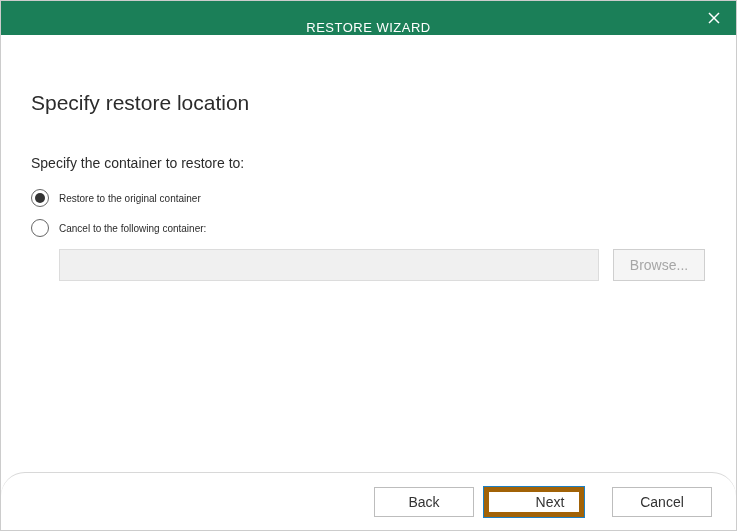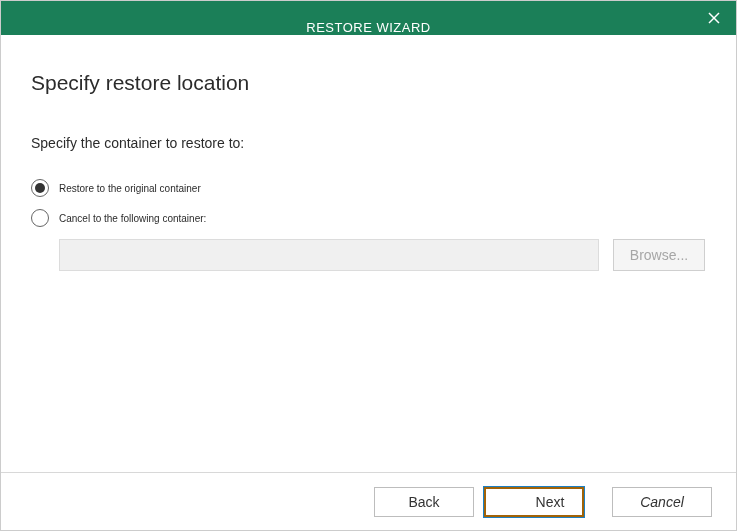--- a/index.html
+++ b/index.html
@@ -38,33 +38,33 @@
       align-items: center;
       justify-content: center;
       cursor: pointer;
     }
     .close-btn svg {
       width: 12px;
       height: 12px;
     }
     .content {
       flex: 1;
-      padding: 36px 30px 10px 30px;
+      padding: 56px 30px 10px 30px;
       color: #333;
     }
     .page-title {
       font-size: 21px;
       font-weight: 400;
       color: #2b2b2b;
       margin-bottom: 40px;
     }
     .instruction {
       font-size: 14px;
       color: #2b2b2b;
-      margin-bottom: 28px;
+      margin-bottom: 18px;
     }
     .radio-row {
       display: flex;
       align-items: center;
       margin-bottom: 12px;
       cursor: pointer;
     }
     .radio-outer {
       width: 18px;
       height: 18px;
@@ -117,38 +117,38 @@
       cursor: default;
     }
     .footer {
       height: 58px;
       border-top: 1px solid #d8d8d8;
       display: flex;
       align-items: center;
       justify-content: flex-end;
       padding-right: 24px;
       gap: 10px;
+      border-radius: 24px;
     }
     .footer-btn {
       width: 100px;
       height: 30px;
       background: #ffffff;
       border: 1px solid #bdbdbd;
       font-size: 14px;
       color: #333;
       cursor: pointer;
     }
     .footer-btn.primary {
-      border: 2px solid #a16207;
+      border: 5px solid #a16207;
       outline: 1px solid #1b7fc4;
       padding-left: 32px;
     }
     .cancel-gap {
       margin-left: 18px;
-      font-style: italic;
     }
   </style>
 </head>
 <body>
 
 <div class="titlebar">
   <span>RESTORE WIZARD</span>
   <div class="close-btn">
     <svg viewBox="0 0 12 12">
       <line x1="1" y1="1" x2="11" y2="11" stroke="#ffffff" stroke-width="1.5"></line>

